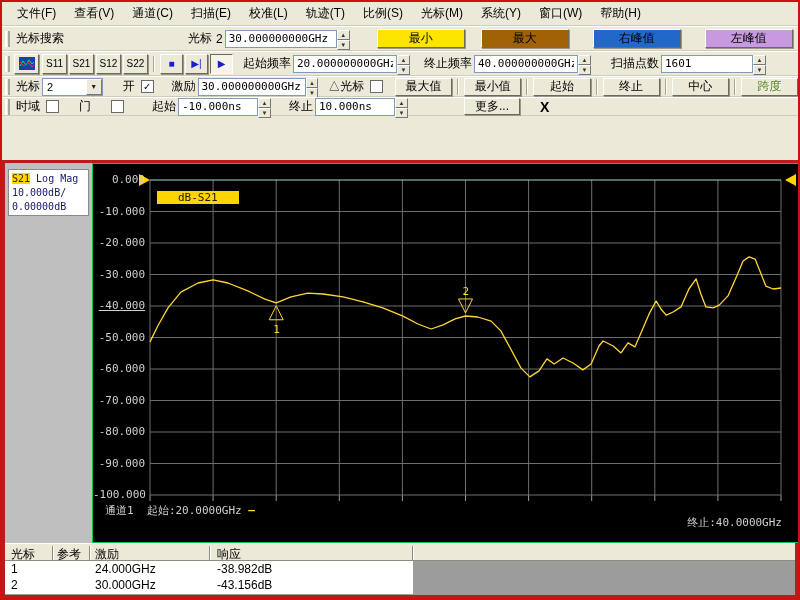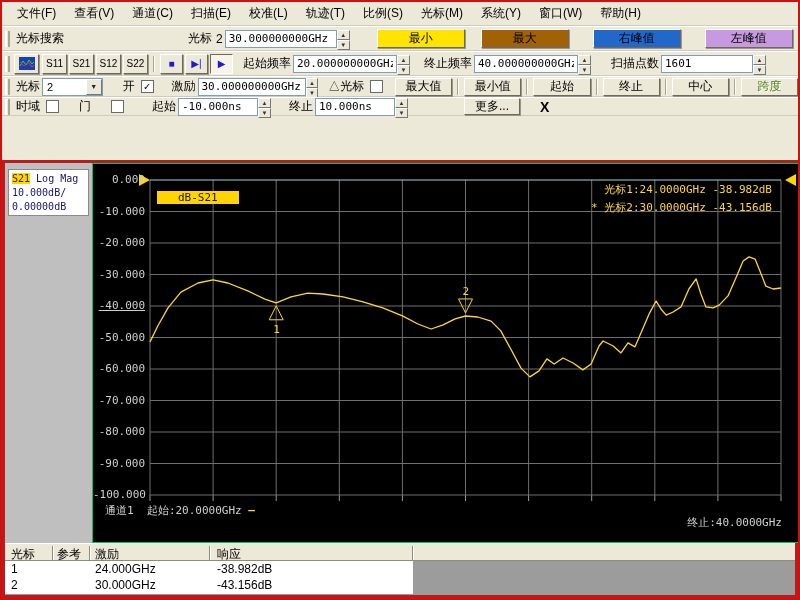--- a/index.html
+++ b/index.html
@@ -266,24 +266,20 @@
           <div class="ylab" style="top: 103.5px;">-30.000</div>
           <div class="ylab" style="top: 135px; text-decoration: underline;">-40.000</div>
           <div class="ylab" style="top: 166.5px;">-50.000</div>
           <div class="ylab" style="top: 198px;">-60.000</div>
           <div class="ylab" style="top: 229.5px;">-70.000</div>
           <div class="ylab" style="top: 261px;">-80.000</div>
           <div class="ylab" style="top: 292.5px;">-90.000</div>
           <div class="ylab" style="top: 324px;">-100.000</div>
         </div>
       <div id="badge">dB-S21</div>
-      <div id="readouts">
-        <div>光标1:24.0000GHz  -38.982dB</div>
-        <div>* 光标2:30.0000GHz  -43.156dB</div>
-      </div>
       <div id="chanline">
         <span>通道1</span>&nbsp;&nbsp;<span>起始:20.0000GHz</span>&nbsp;<span class="dash">—</span>
       </div>
       <div id="stoplab">终止:40.0000GHz</div>
     </div>
 
     <div id="bottom">
       <div id="thead">
         <span class="hcell" style="left:6px">光标</span>
         <span class="hsep" style="left:47px"></span>

